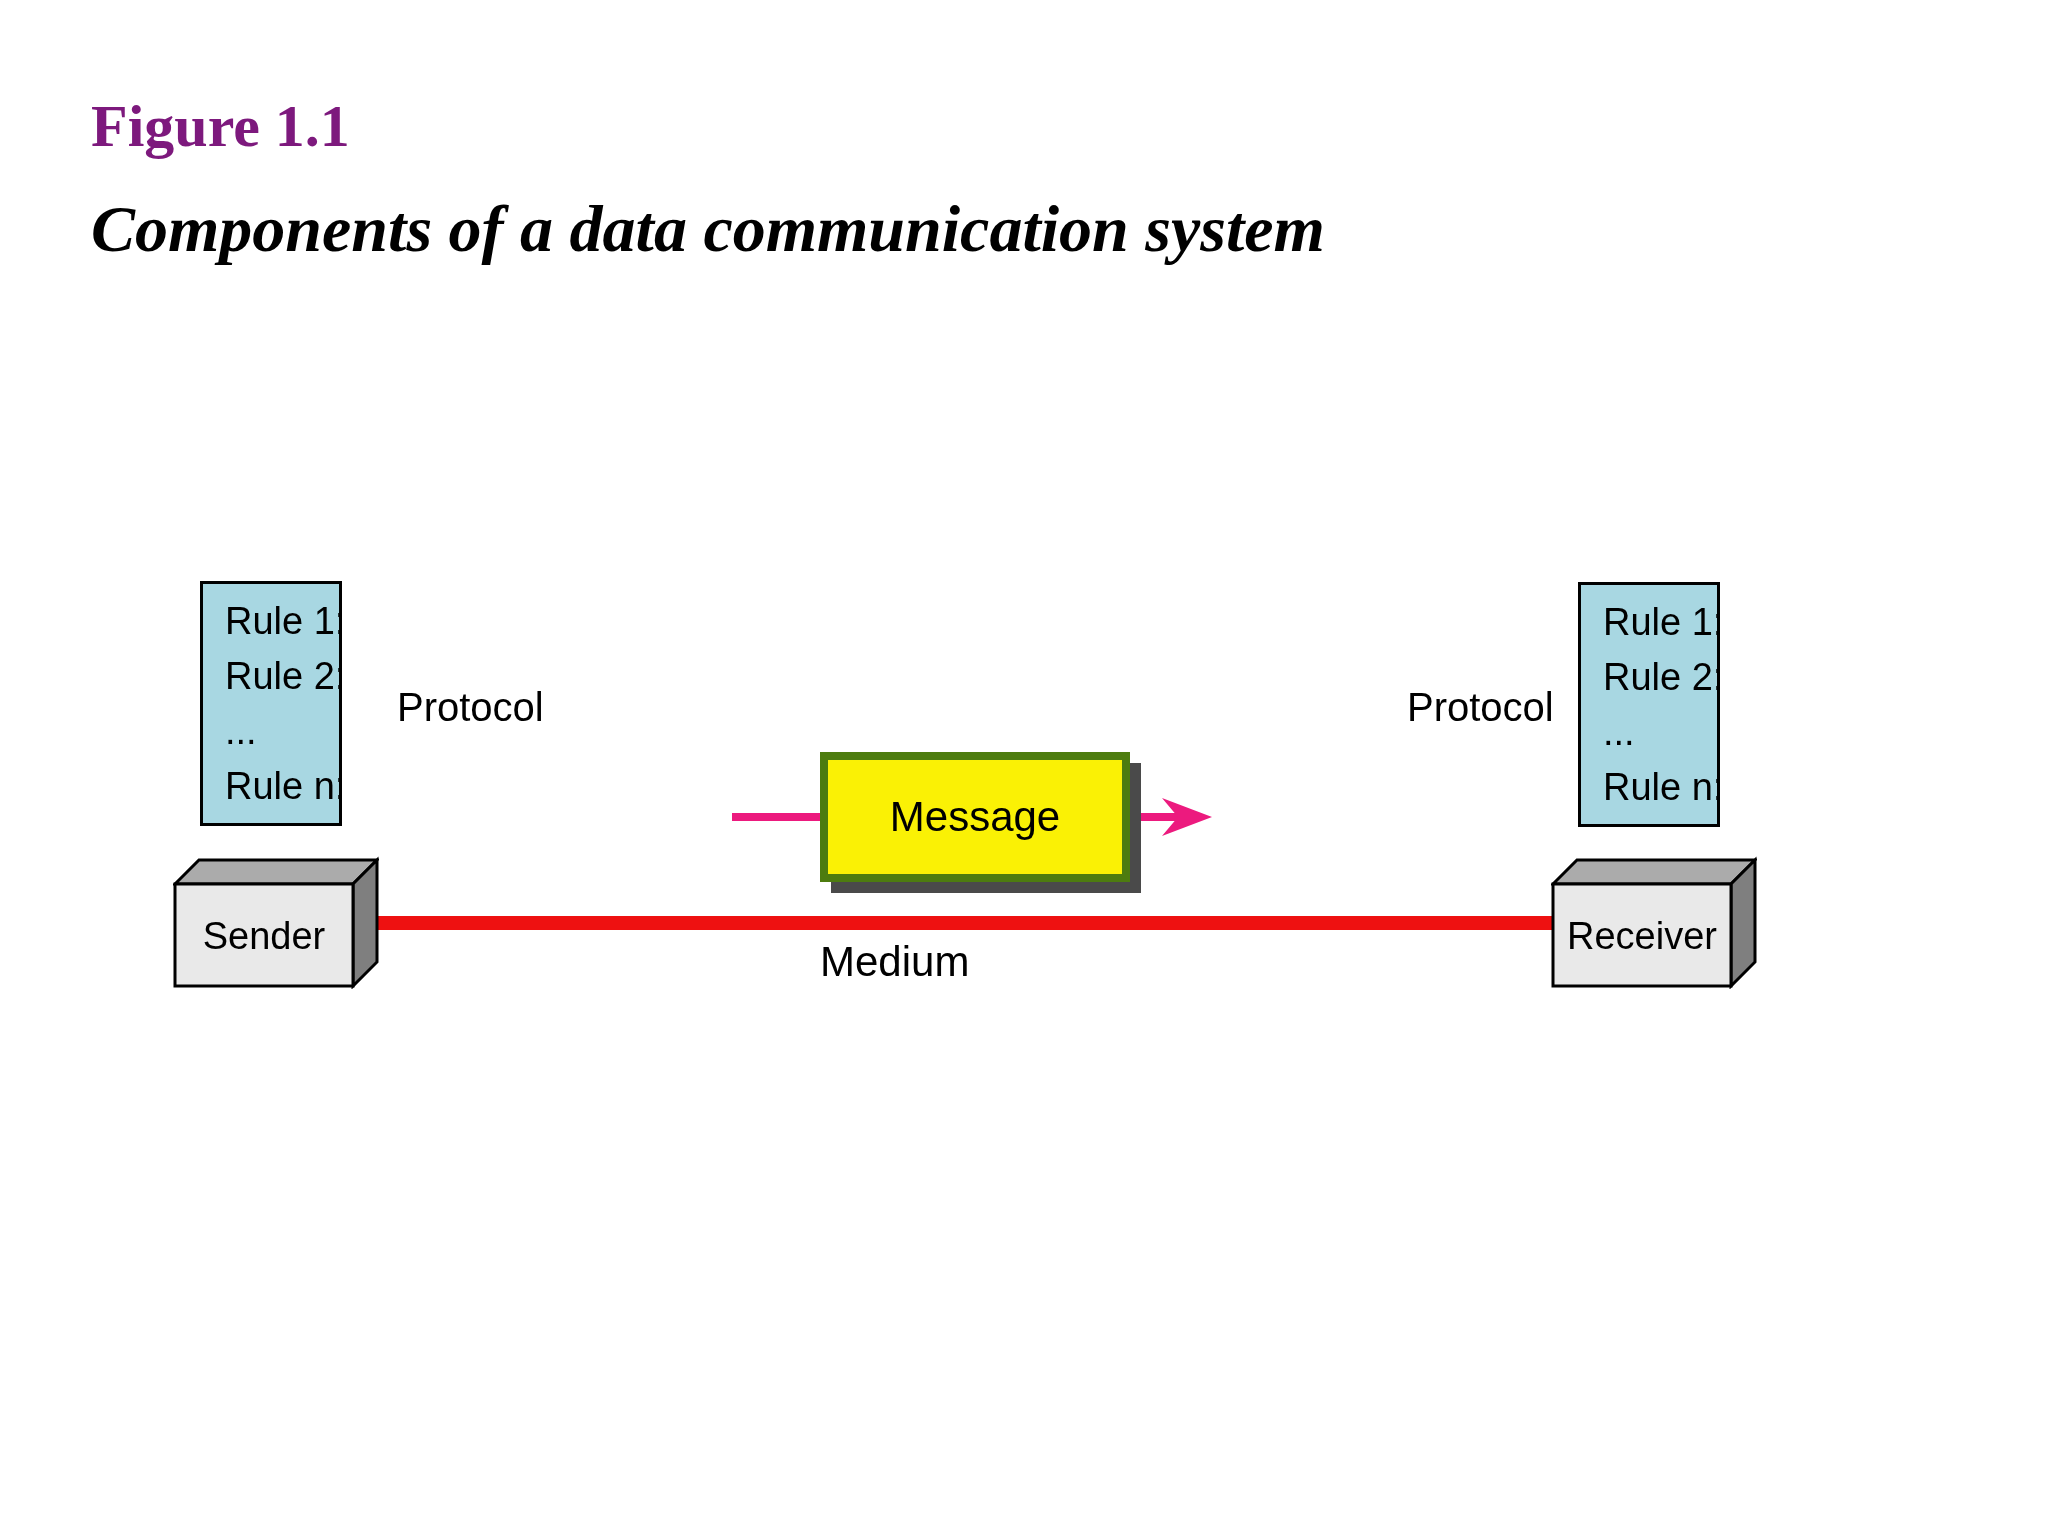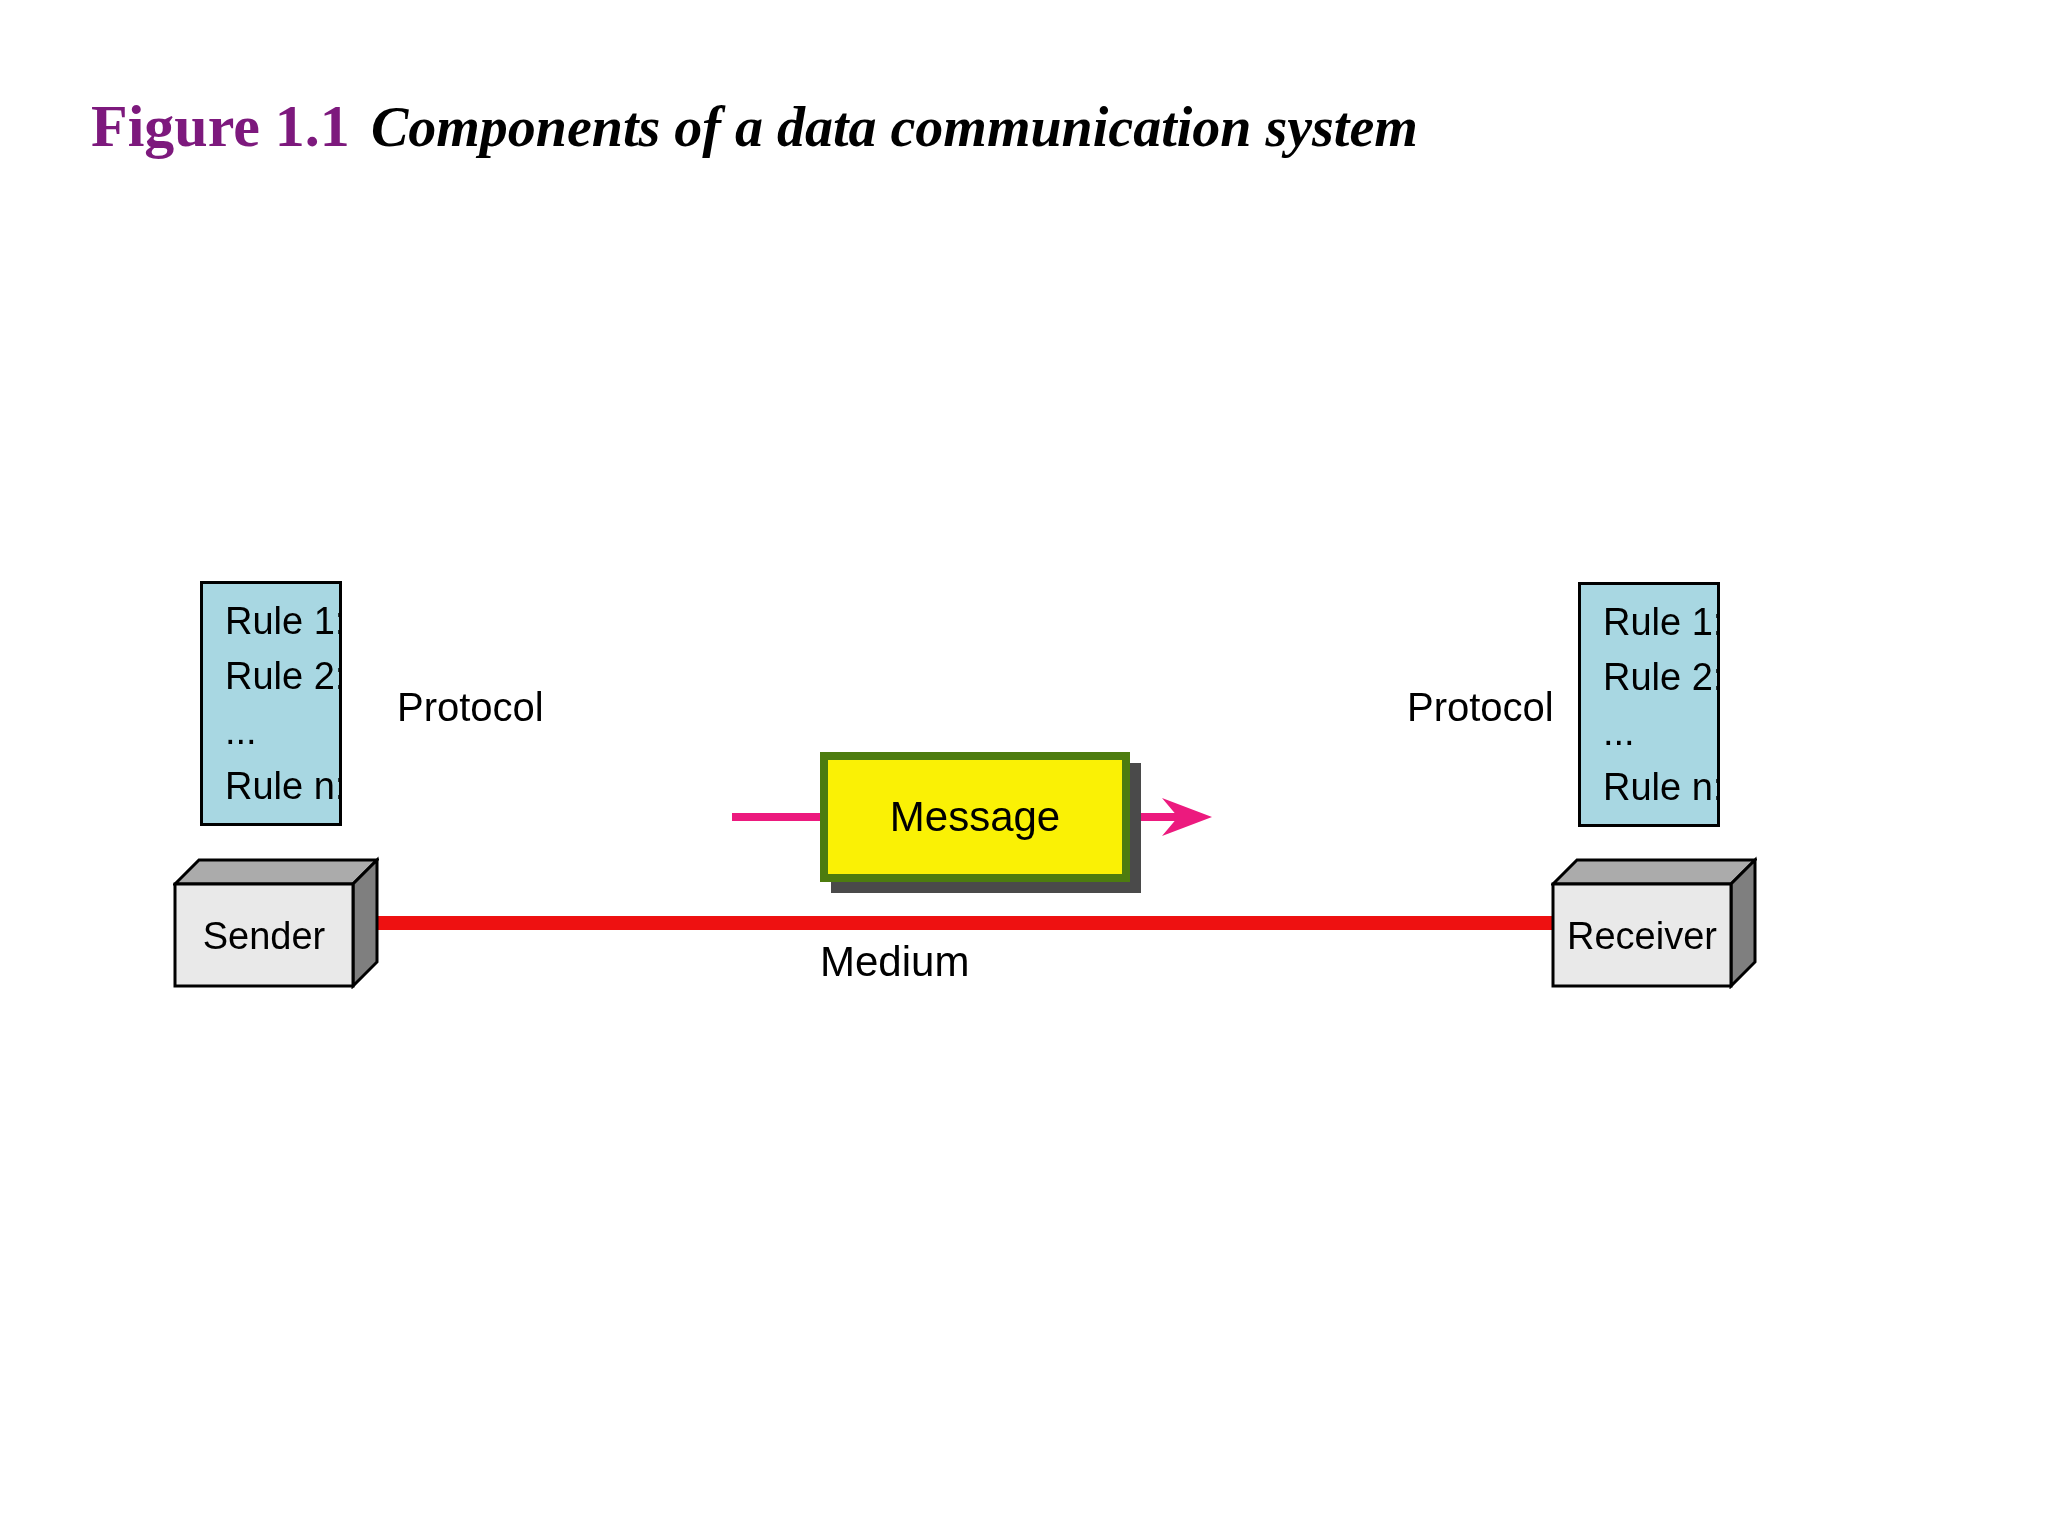--- a/index.html
+++ b/index.html
@@ -16,34 +16,35 @@
     font-family: "Liberation Sans", sans-serif;
   }
 
   
   .title-row {
     position: absolute;
     left: 91px;
     top: 92px;
     display: flex;
     align-items: baseline;
-    gap: 21px;
+    gap: 30px;
     white-space: nowrap;
+    flex-direction: column;
   }
   .fig-label {
     font-family: "Liberation Serif", serif;
     font-weight: 700;
     font-size: 60px;
     color: #7D197D;
   }
   .fig-caption {
     font-family: "Liberation Serif", serif;
     font-weight: 700;
     font-style: italic;
-    font-size: 56px;
+    font-size: 66px;
     color: #000000;
   }
 
   
   .connector-layer {
     position: absolute;
     left: 0; top: 0;
     width: 2048px;
     height: 1536px;
     z-index: 1;

